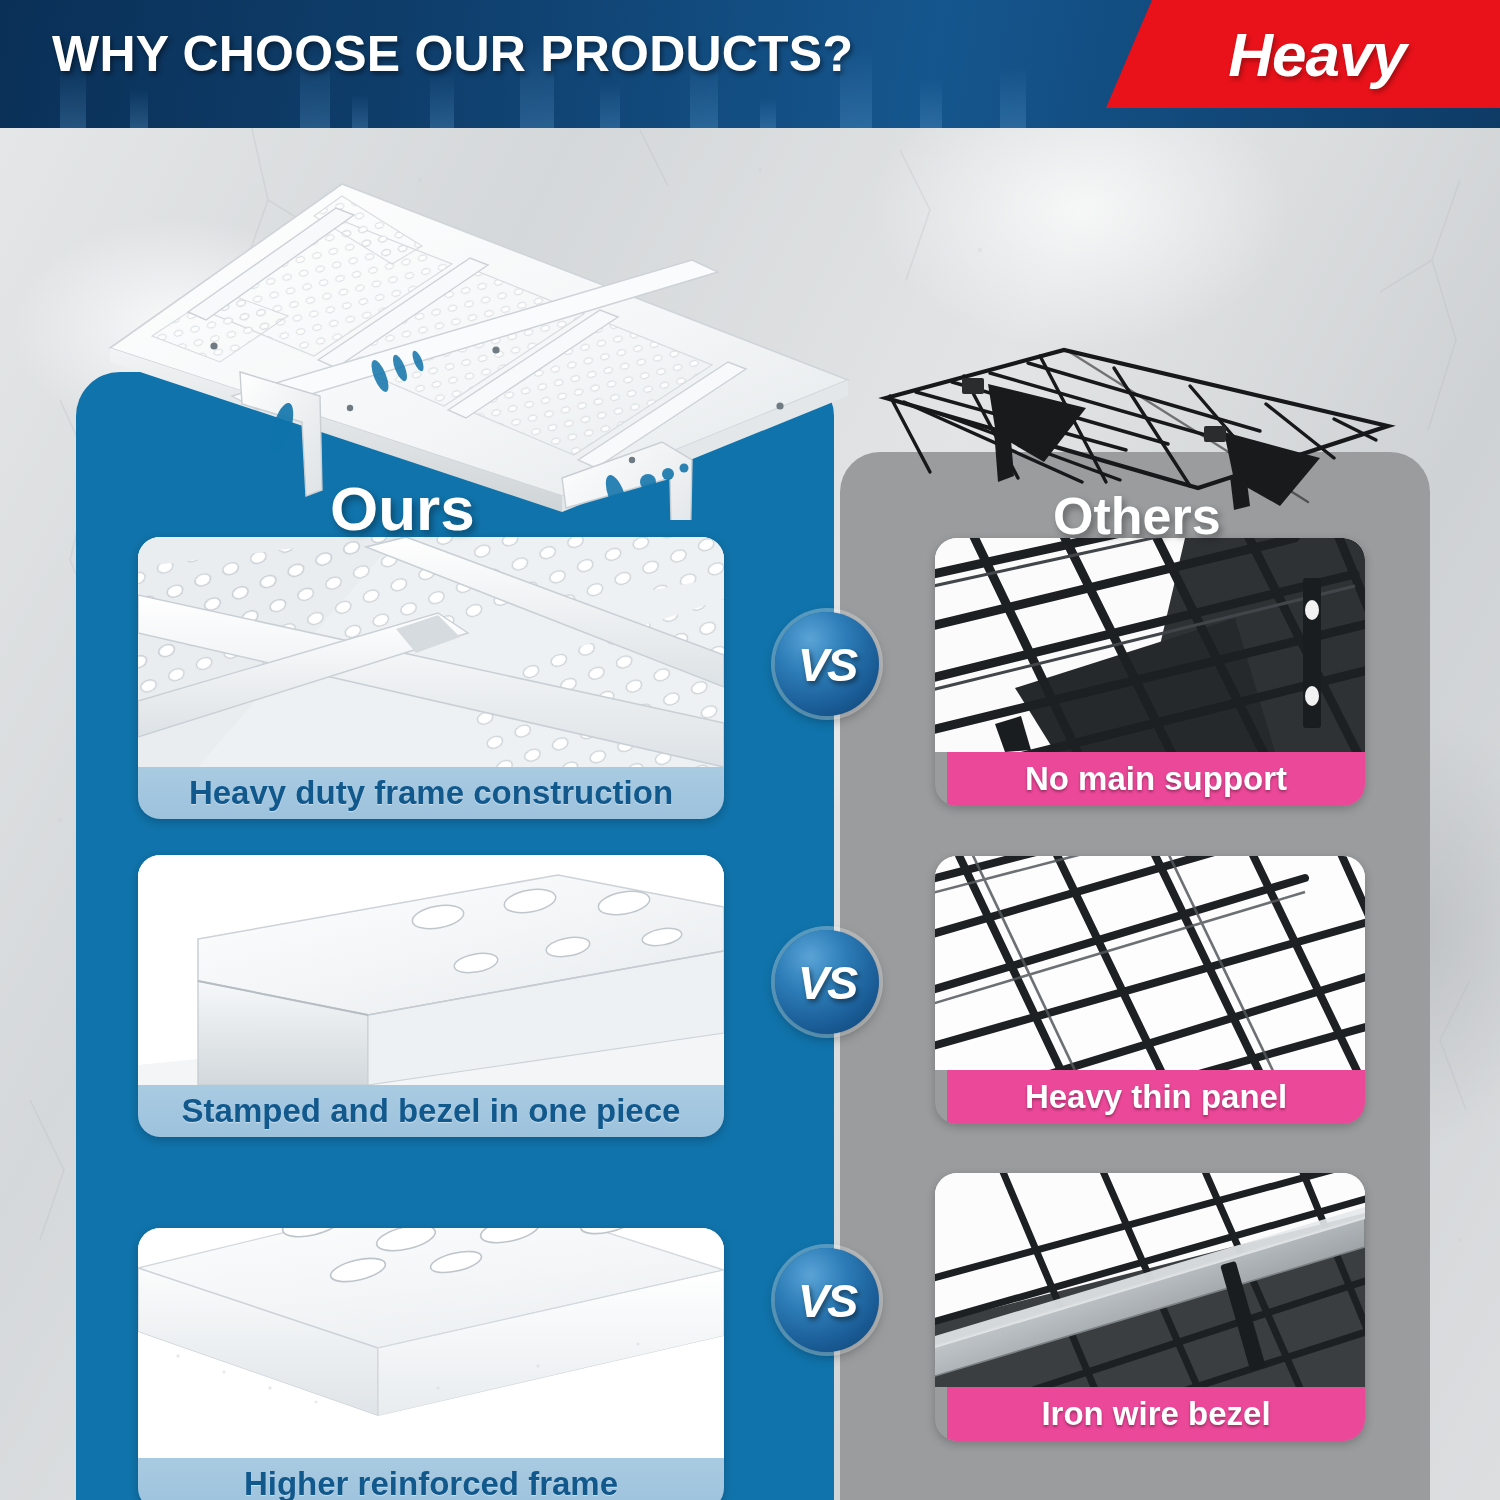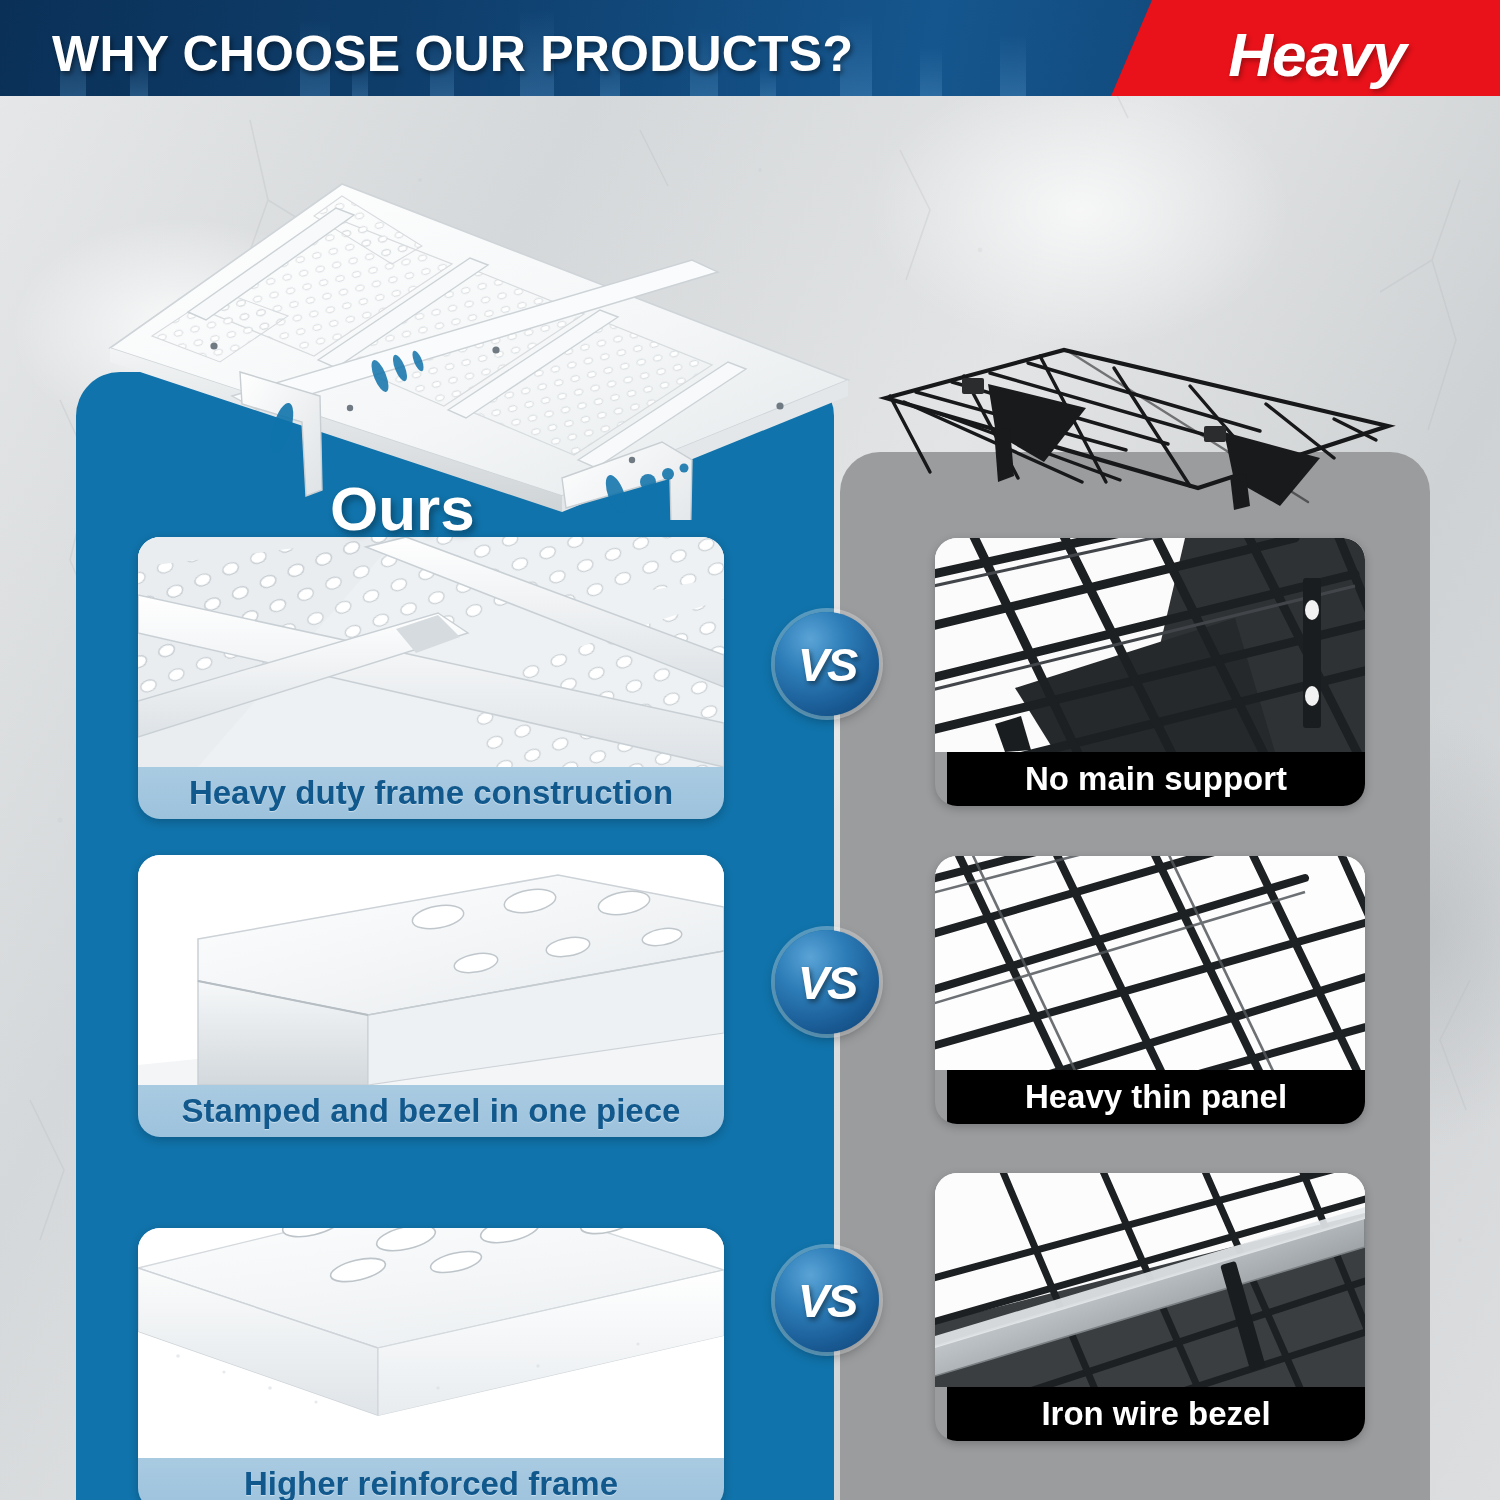--- a/index.html
+++ b/index.html
@@ -27,21 +27,21 @@
       linear-gradient(118deg, #e6e8e9 0%, #d5d8da 28%, #e2e4e5 52%, #cfd2d4 74%, #dcdee0 100%);
   }
   .wall-cracks {
     position: absolute; inset: 0;
     opacity: .5;
   }
 
   
   .header {
     position: absolute; left: 0; top: 0;
-    width: 1500px; height: 96px;
+    width: 1500px; height: 128px;
     background: linear-gradient(100deg, #0a3057 0%, #0f3f6d 30%, #15568e 62%, #0e3b66 100%);
     overflow: hidden;
     z-index: 40;
     text-decoration: underline;
   }
   .header-bars { position: absolute; inset: 0; opacity: .55; }
   .header-bars i {
     position: absolute; bottom: 0; display: block;
     background: linear-gradient(to top, rgba(96,160,210,.55), rgba(96,160,210,0));
   }
@@ -139,21 +139,21 @@
   }
   .r1.card-ours { top: 537px; }
   .r2.card-ours { top: 855px; }
   .r3.card-ours { top: 1228px; }
 
   
   .card-others { width: 430px; height: 268px; left: 935px; }
   .card-others .card-photo { height: 214px; }
   .card-others .card-caption {
     height: 54px;
-    background: #000000;
+    background: #ec4899;
     color: #ffffff;
     font-size: 33px;
     text-shadow: 0 2px 3px rgba(0,0,0,.35);
     margin-left: 12px;
   }
   .r1.card-others { top: 538px; }
   .r2.card-others { top: 856px; }
   .r3.card-others { top: 1173px; }
 
   
@@ -537,20 +537,21 @@
 
         <path d="M-10 176 L430 44 L430 74 L-10 206 Z" fill="url(#bezel)" stroke="#7b8084" stroke-width="1.6"></path>
         <path d="M-10 166 L430 34 L430 46 L-10 178 Z" fill="#e6e9eb" opacity=".9"></path>
         <rect x="300" y="88" width="16" height="110" rx="3" fill="#1a1d1f" transform="rotate(-16 308 143)"></rect>
       </svg>
     </div>
     <div class="card-caption">Iron wire bezel</div>
   </div>
 
   <div class="panel-heading heading-ours">Ours</div>
+  <div class="panel-heading heading-others">Others</div>
 
   <div class="vs-badge vs1">
     <span>VS</span>
   </div>
   <div class="vs-badge vs2">
     <span>VS</span>
   </div>
   <div class="vs-badge vs3">
     <span>VS</span>
   </div>

